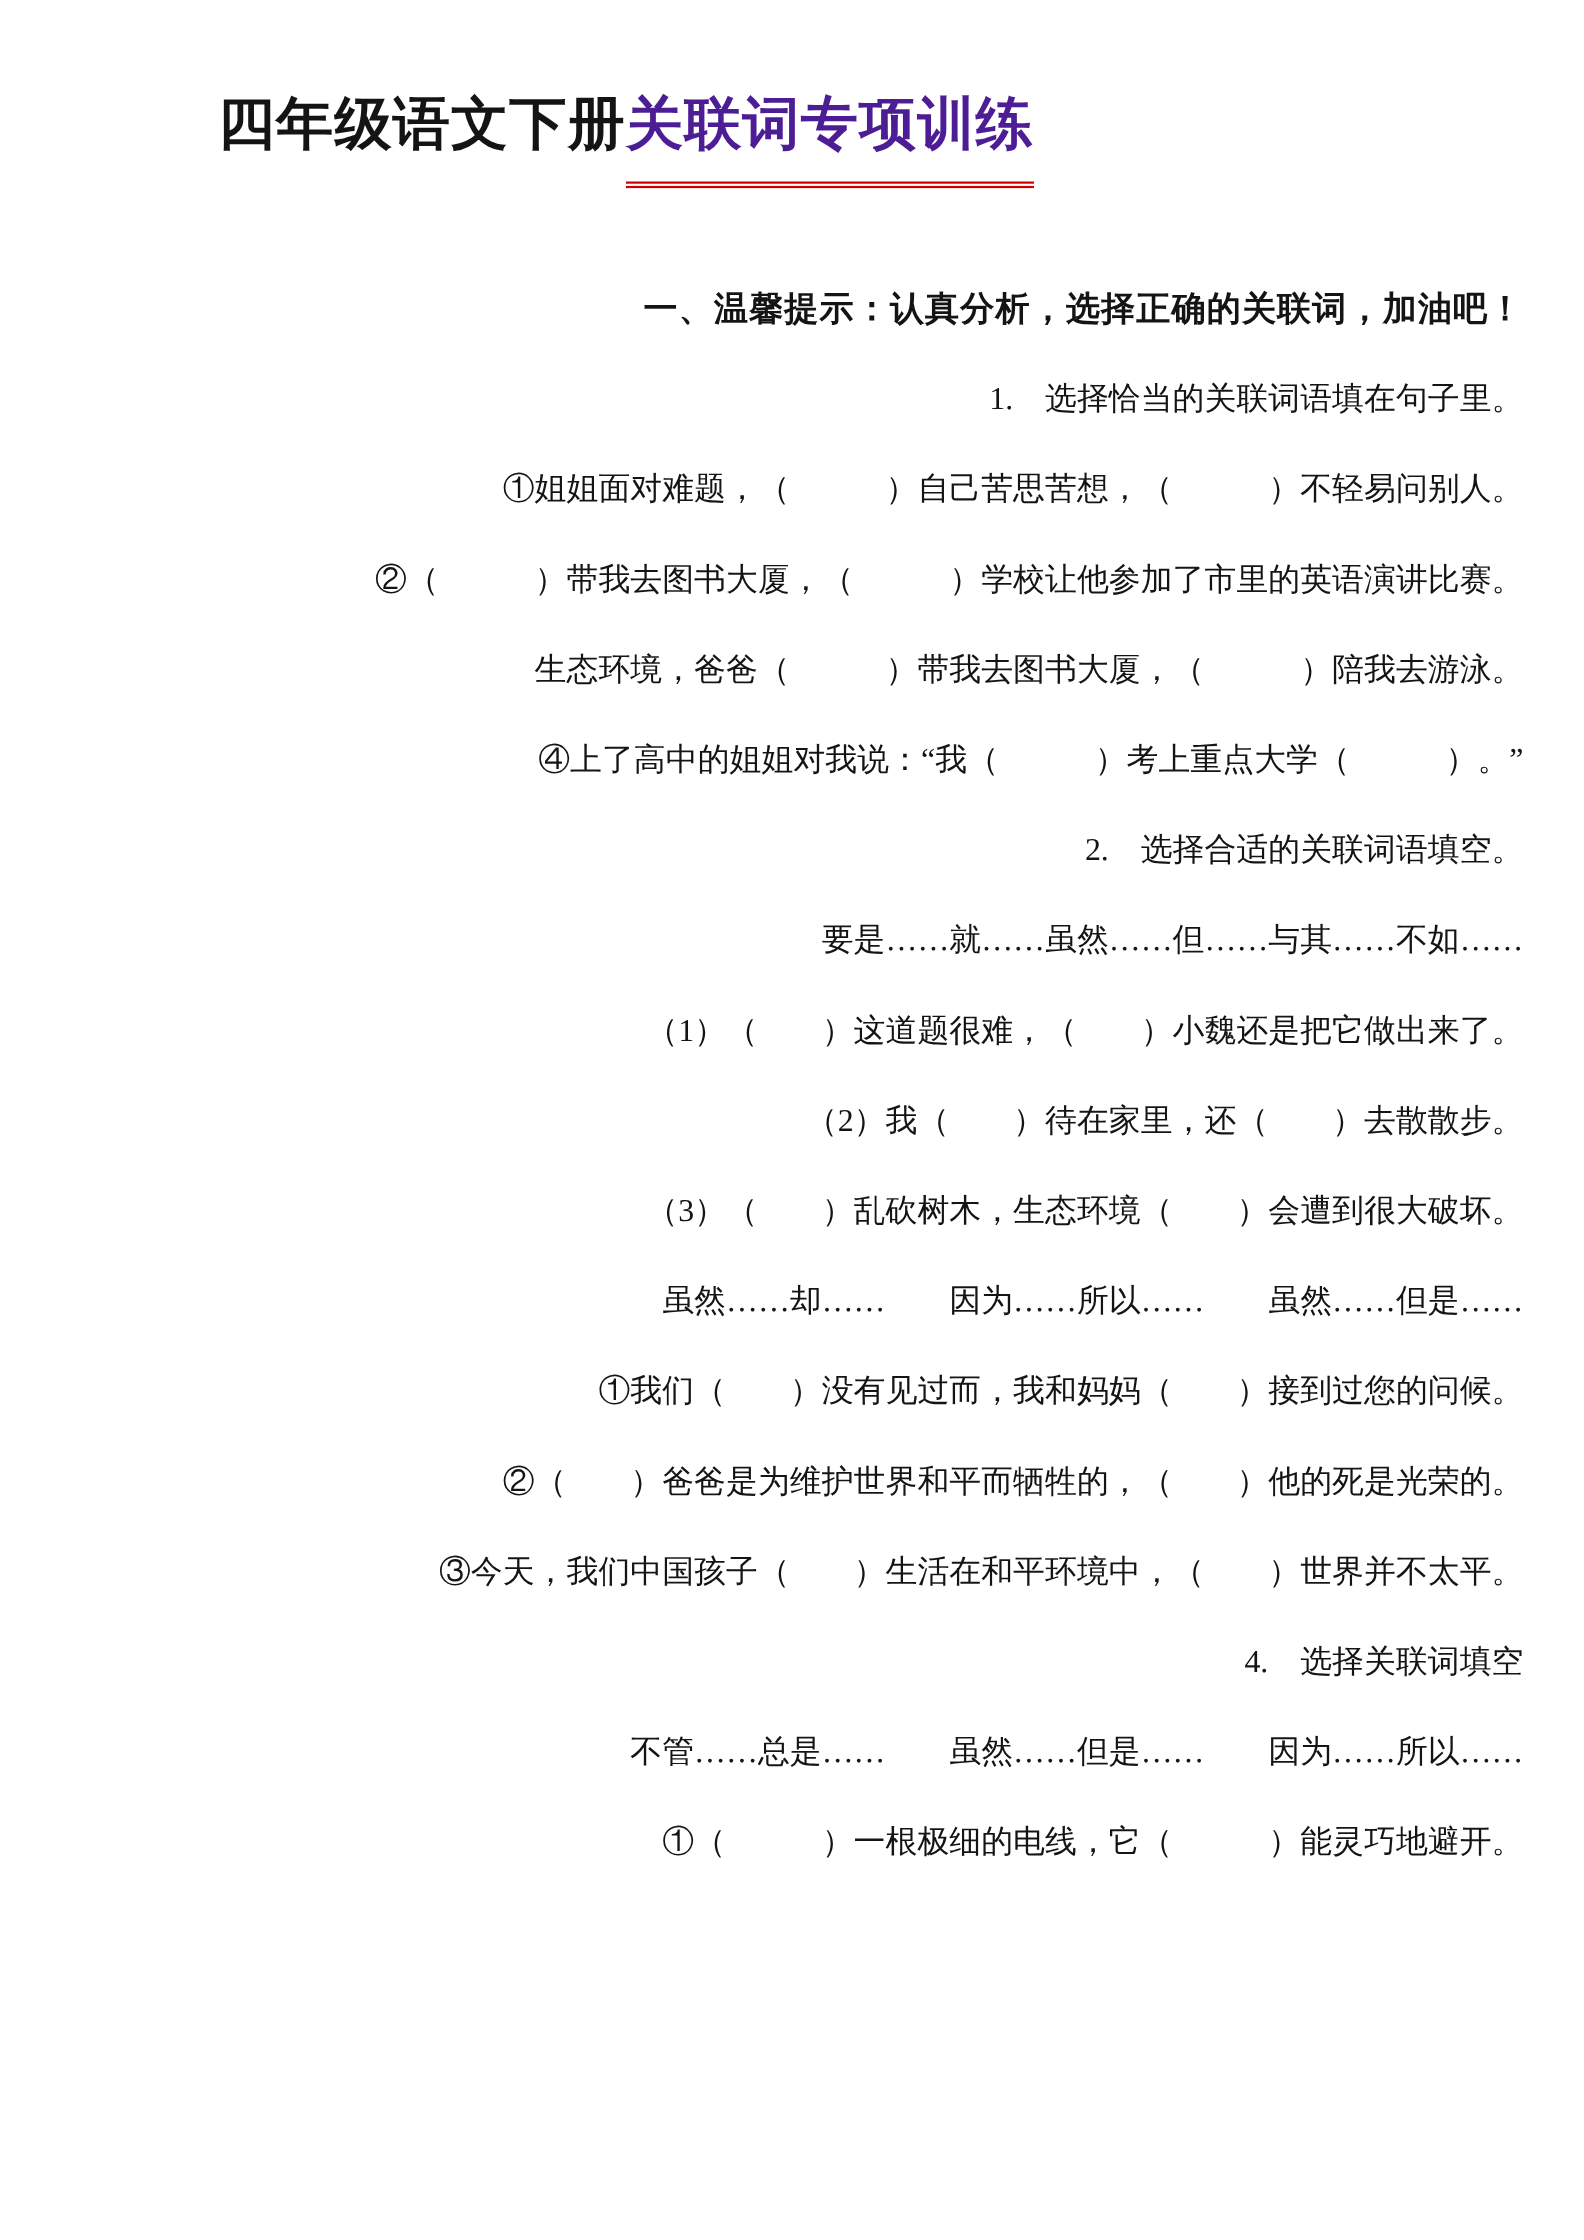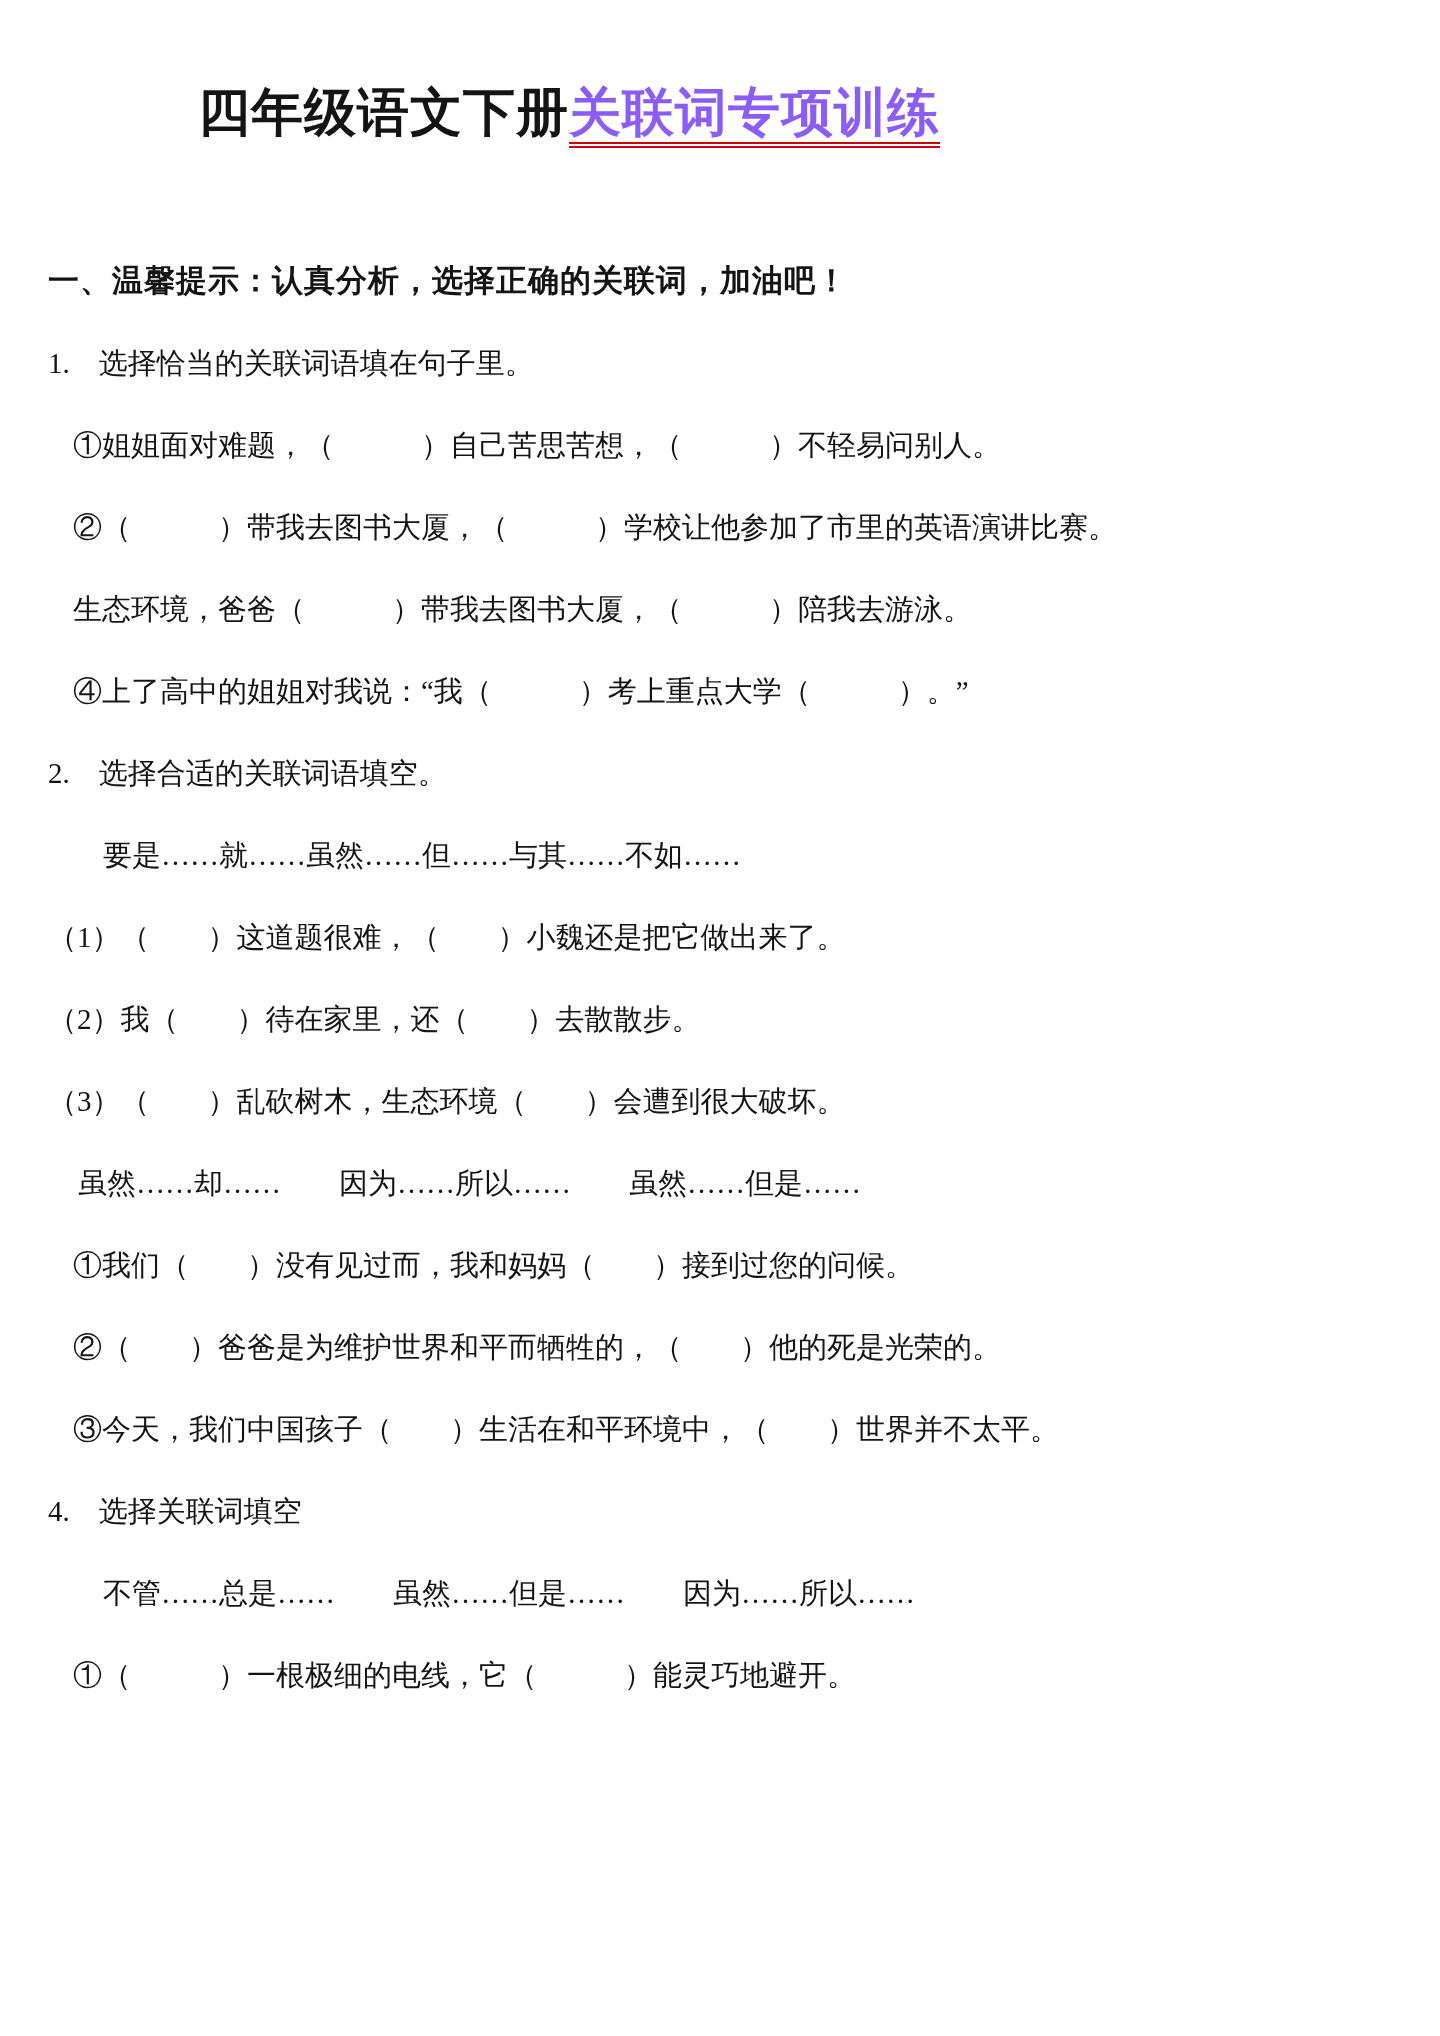--- a/index.html
+++ b/index.html
@@ -13,29 +13,30 @@
   }
   .page { width: 100%; height: 100%; position: relative; }
   .title {
     margin: 78px 0 0 198px;
     font-size: 52px;
     font-weight: 700;
     white-space: nowrap;
     letter-spacing: 1px;
   }
   .title .red {
-    color: #8b5cf6;
+    color: #4c1d95;
     border-bottom: 6px double #cc0000;
-    padding-bottom: 1px;
+    padding-bottom: 23px;
   }
   .content {
     margin-top: 92px;
     padding-left: 48px;
     padding-right: 55px;
     font-size: 29px;
+    text-align: right;
   }
   .content p {
     margin: 0;
     line-height: 82px;
     white-space: pre-wrap;
   }
   .h {
     font-weight: 700;
     font-size: 31px;
     letter-spacing: 1px;

